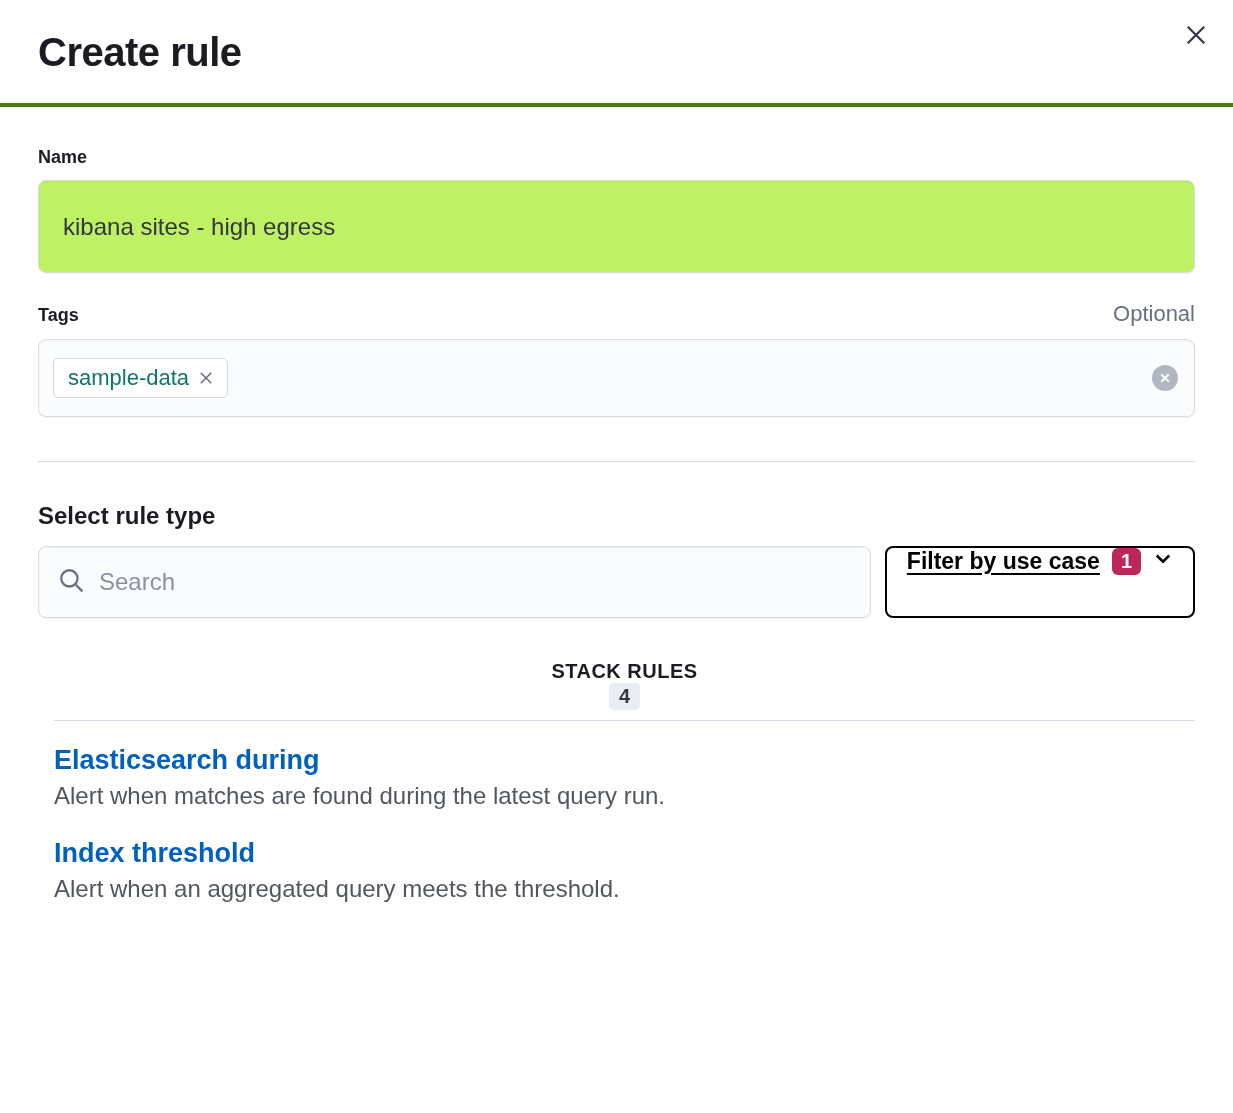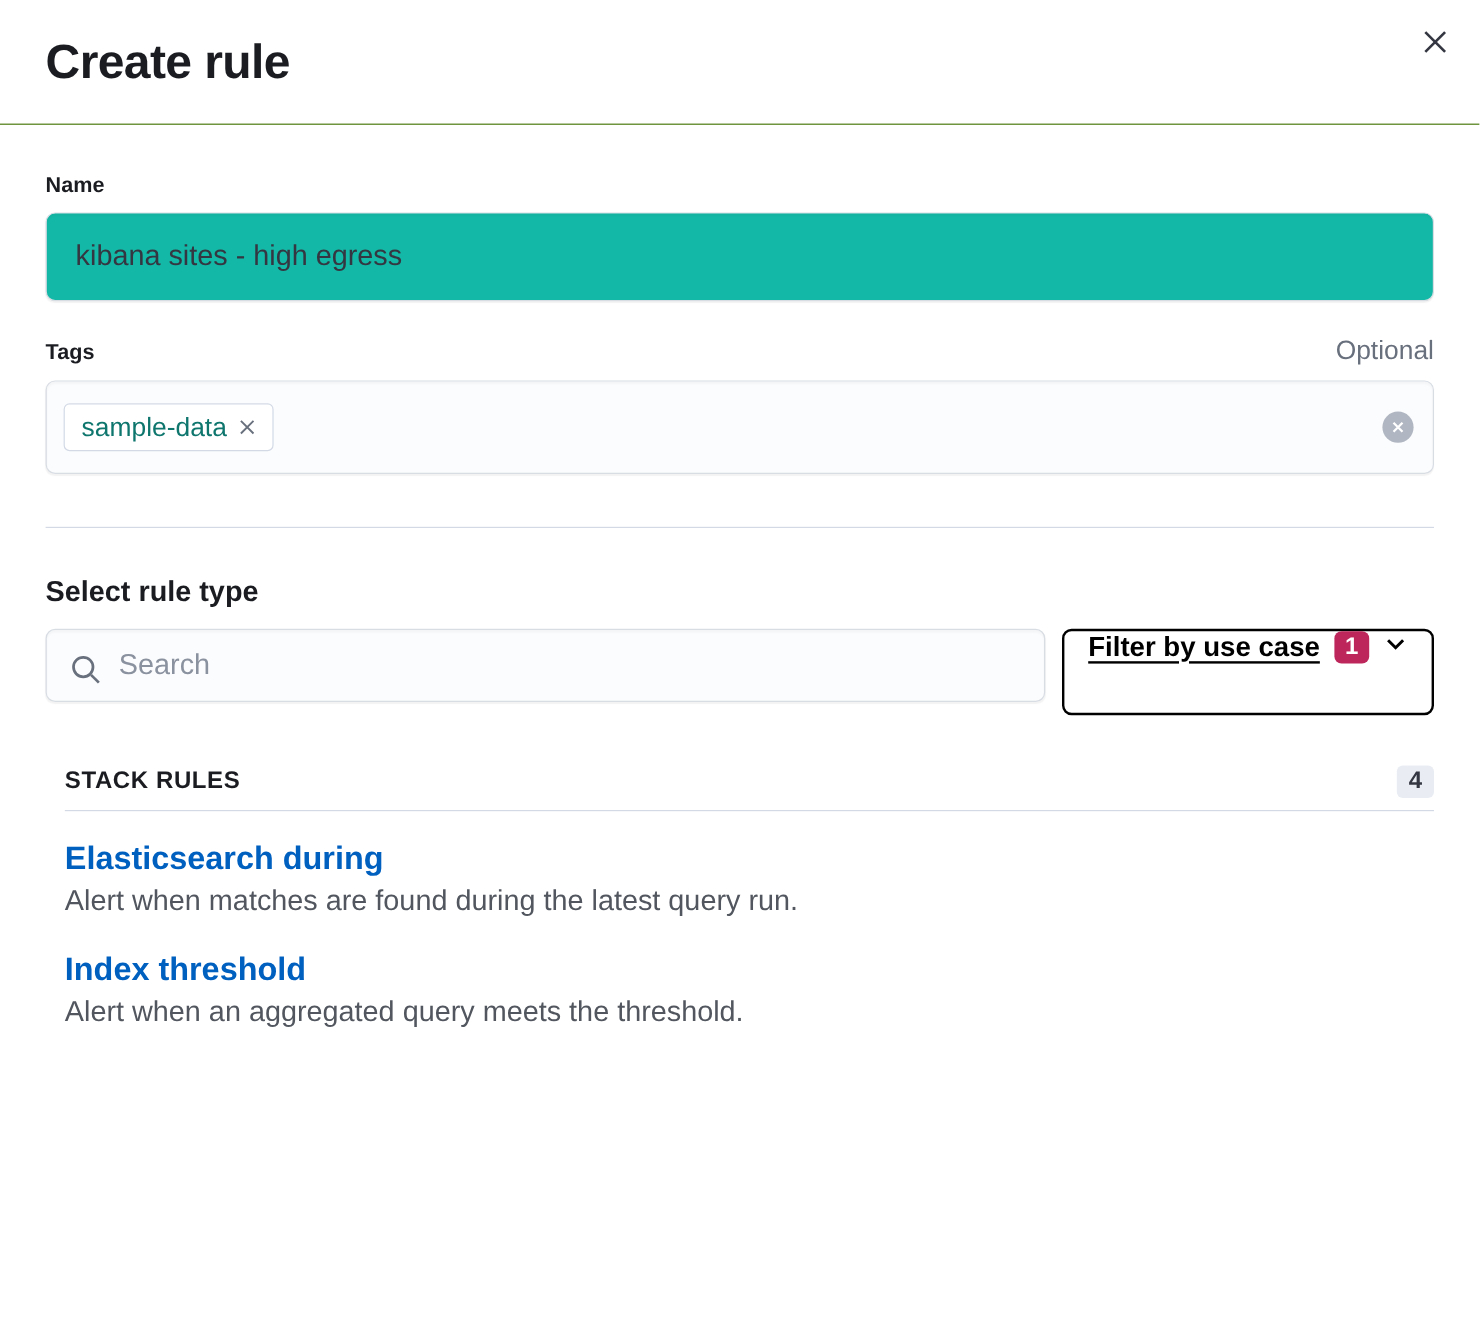--- a/index.html
+++ b/index.html
@@ -8,21 +8,21 @@
       padding: 0;
     }
     body {
       font-family: -apple-system, BlinkMacSystemFont, "Segoe UI", Helvetica, Arial, sans-serif;
       background: #ffffff;
       color: #1a1c21;
       width: 1233px;
     }
     .header {
       padding: 30px 38px 28px 38px;
-      border-bottom: 1px solid #4d7c0f;
+      border-bottom: 4px solid #4d7c0f;
       position: relative;
     }
     .header h1 {
       font-size: 40px;
       font-weight: 700;
       letter-spacing: -0.5px;
     }
     .close-btn {
       position: absolute;
       top: 20px;
@@ -51,22 +51,22 @@
       font-size: 18px;
       font-weight: 700;
       color: #1a1c21;
     }
     .optional-label {
       font-size: 22px;
       color: #69707d;
     }
     .text-input {
       width: 100%;
-      height: 74px;
-      background: #14b8a6;
+      height: 93px;
+      background: #bef264;
       border: 1px solid #d8dde4;
       border-radius: 8px;
       padding: 0 24px;
       font-size: 24px;
       color: #343741;
       box-shadow: 0 1px 1px rgba(0,0,0,0.05), inset 0 2px 2px rgba(0,0,0,0.03);
     }
     .tags-input {
       width: 100%;
       min-height: 78px;
@@ -127,21 +127,21 @@
       gap: 14px;
       align-items: stretch;
       margin-bottom: 30px;
     }
     .search-wrap {
       flex: 1;
       position: relative;
     }
     .search-input {
       width: 100%;
-      height: 61px;
+      height: 72px;
       background: #fbfcfd;
       border: 1px solid #d8dde4;
       border-radius: 8px;
       padding: 0 24px 0 60px;
       font-size: 24px;
       color: #69707d;
       box-shadow: 0 1px 1px rgba(0,0,0,0.05), inset 0 2px 2px rgba(0,0,0,0.03);
     }
     .search-input::placeholder {
       color: #8a919f;
@@ -181,20 +181,21 @@
       text-align: center;
     }
     .group-header {
       display: flex;
       justify-content: space-between;
       align-items: center;
       padding: 12px 0 10px 0;
       border-bottom: 1px solid #d3dae6;
       margin-bottom: 24px;
       margin-left: 16px;
+      flex-direction: column;
     }
     .group-title {
       font-size: 20px;
       font-weight: 700;
       letter-spacing: 0.5px;
       color: #1a1c21;
     }
     .group-count {
       background: #e9edf3;
       color: #343741;

